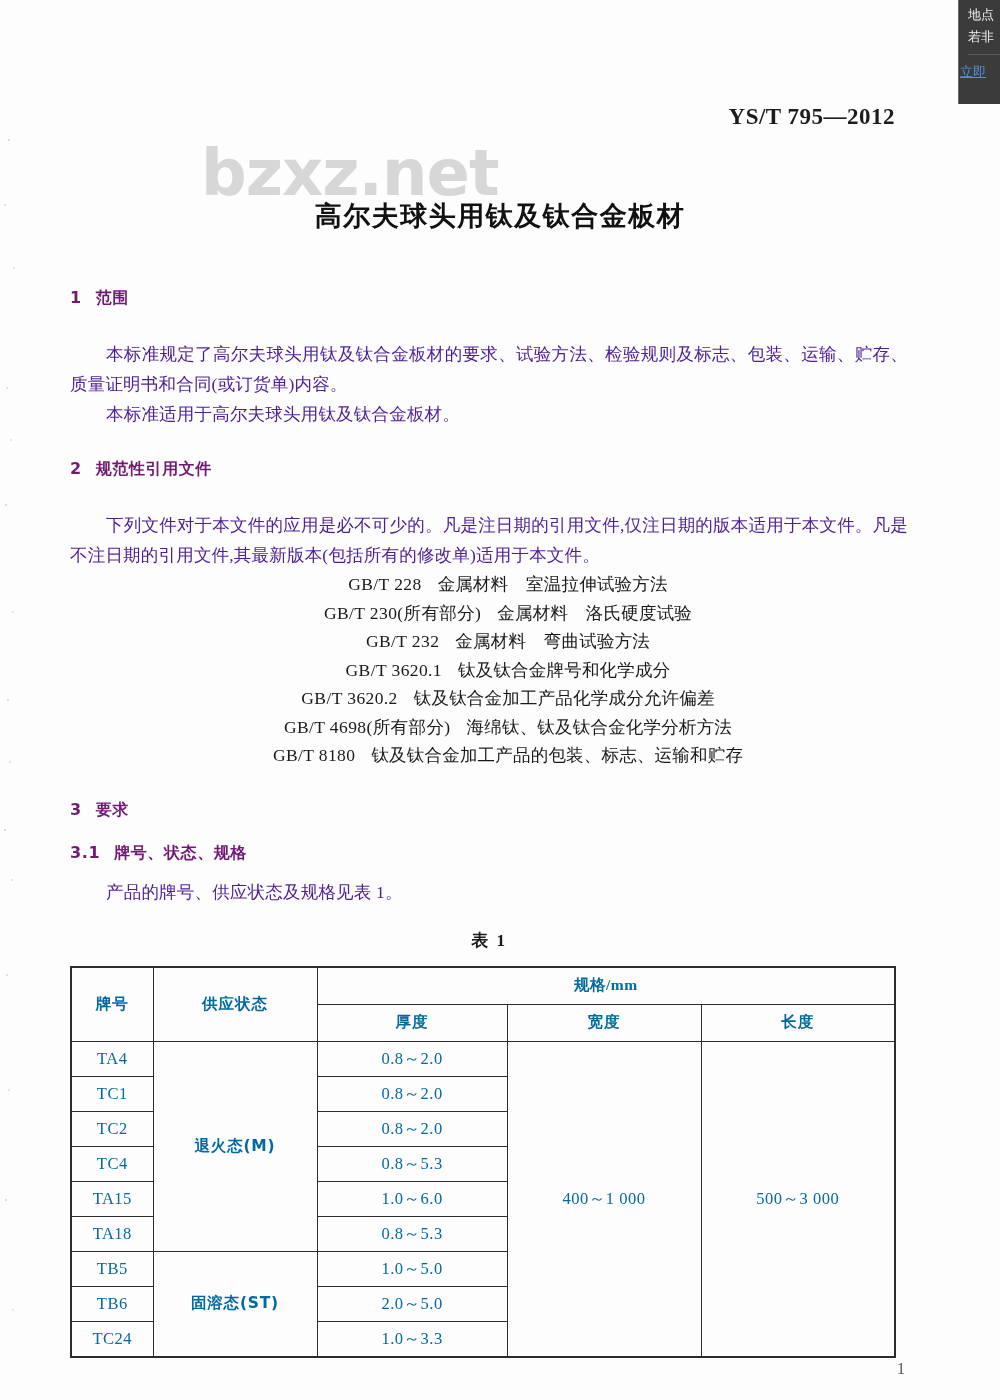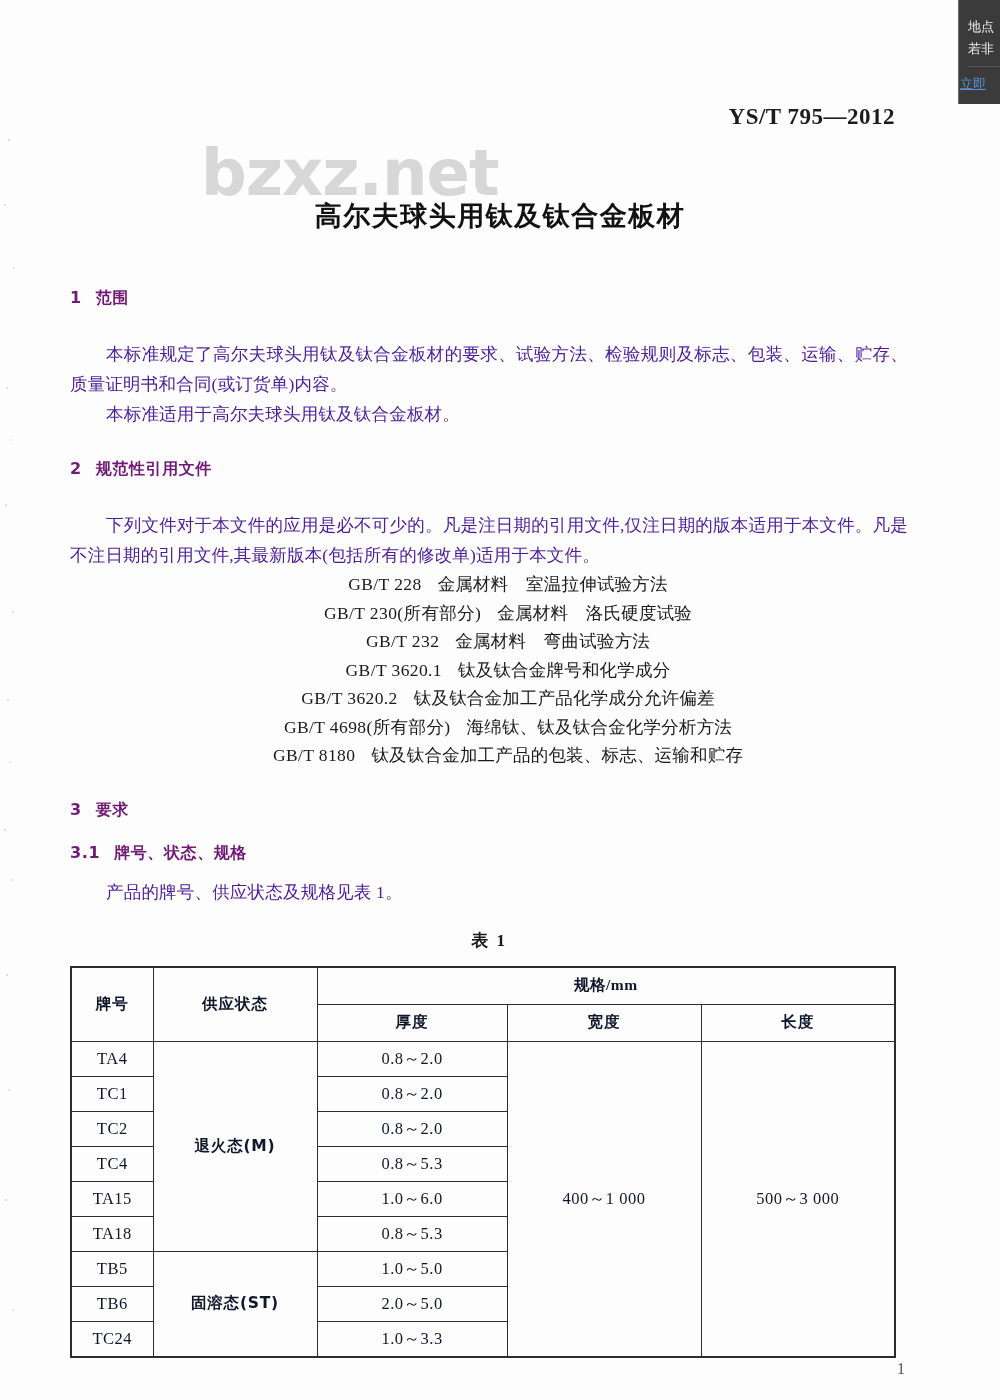--- a/index.html
+++ b/index.html
@@ -135,21 +135,21 @@
     border-collapse: collapse;
     width: 824px;
     margin: 14px 0 0 0;
     table-layout: fixed;
   }
   table.spec th, table.spec td {
     border: 1px solid #2c2c2c;
     text-align: center;
     vertical-align: middle;
     font-weight: normal;
-    color: #0f172a;
+    color: #0369a1;
   }
   table.spec th {
     font-family: "DejaVu Sans", "Liberation Sans", sans-serif;
     font-weight: bold;
     font-size: 15.5px;
     letter-spacing: 1px;
     height: 34px;
   }
   table.spec th.mm {
     font-family: "Liberation Serif", "DejaVu Serif", serif;
@@ -192,21 +192,21 @@
     box-sizing: border-box;
   }
   .overlay .ov-line {
     color: #efefef;
     font-family: "DejaVu Sans", "Liberation Sans", sans-serif;
     font-size: 13px;
     line-height: 22px;
     padding-left: 9px;
     white-space: nowrap;
   }
-  .overlay .ov-line:first-child { padding-top: 4px; margin-top: 12px; }
+  .overlay .ov-line:first-child { padding-top: 4px; }
   .overlay .ov-divider {
     margin: 6px 0 0 9px;
     height: 1px;
     background: #565656;
   }
   .overlay .ov-link {
     display: block;
     margin-top: 8px;
     padding-left: 1px;
     color: #5b8fd6;

